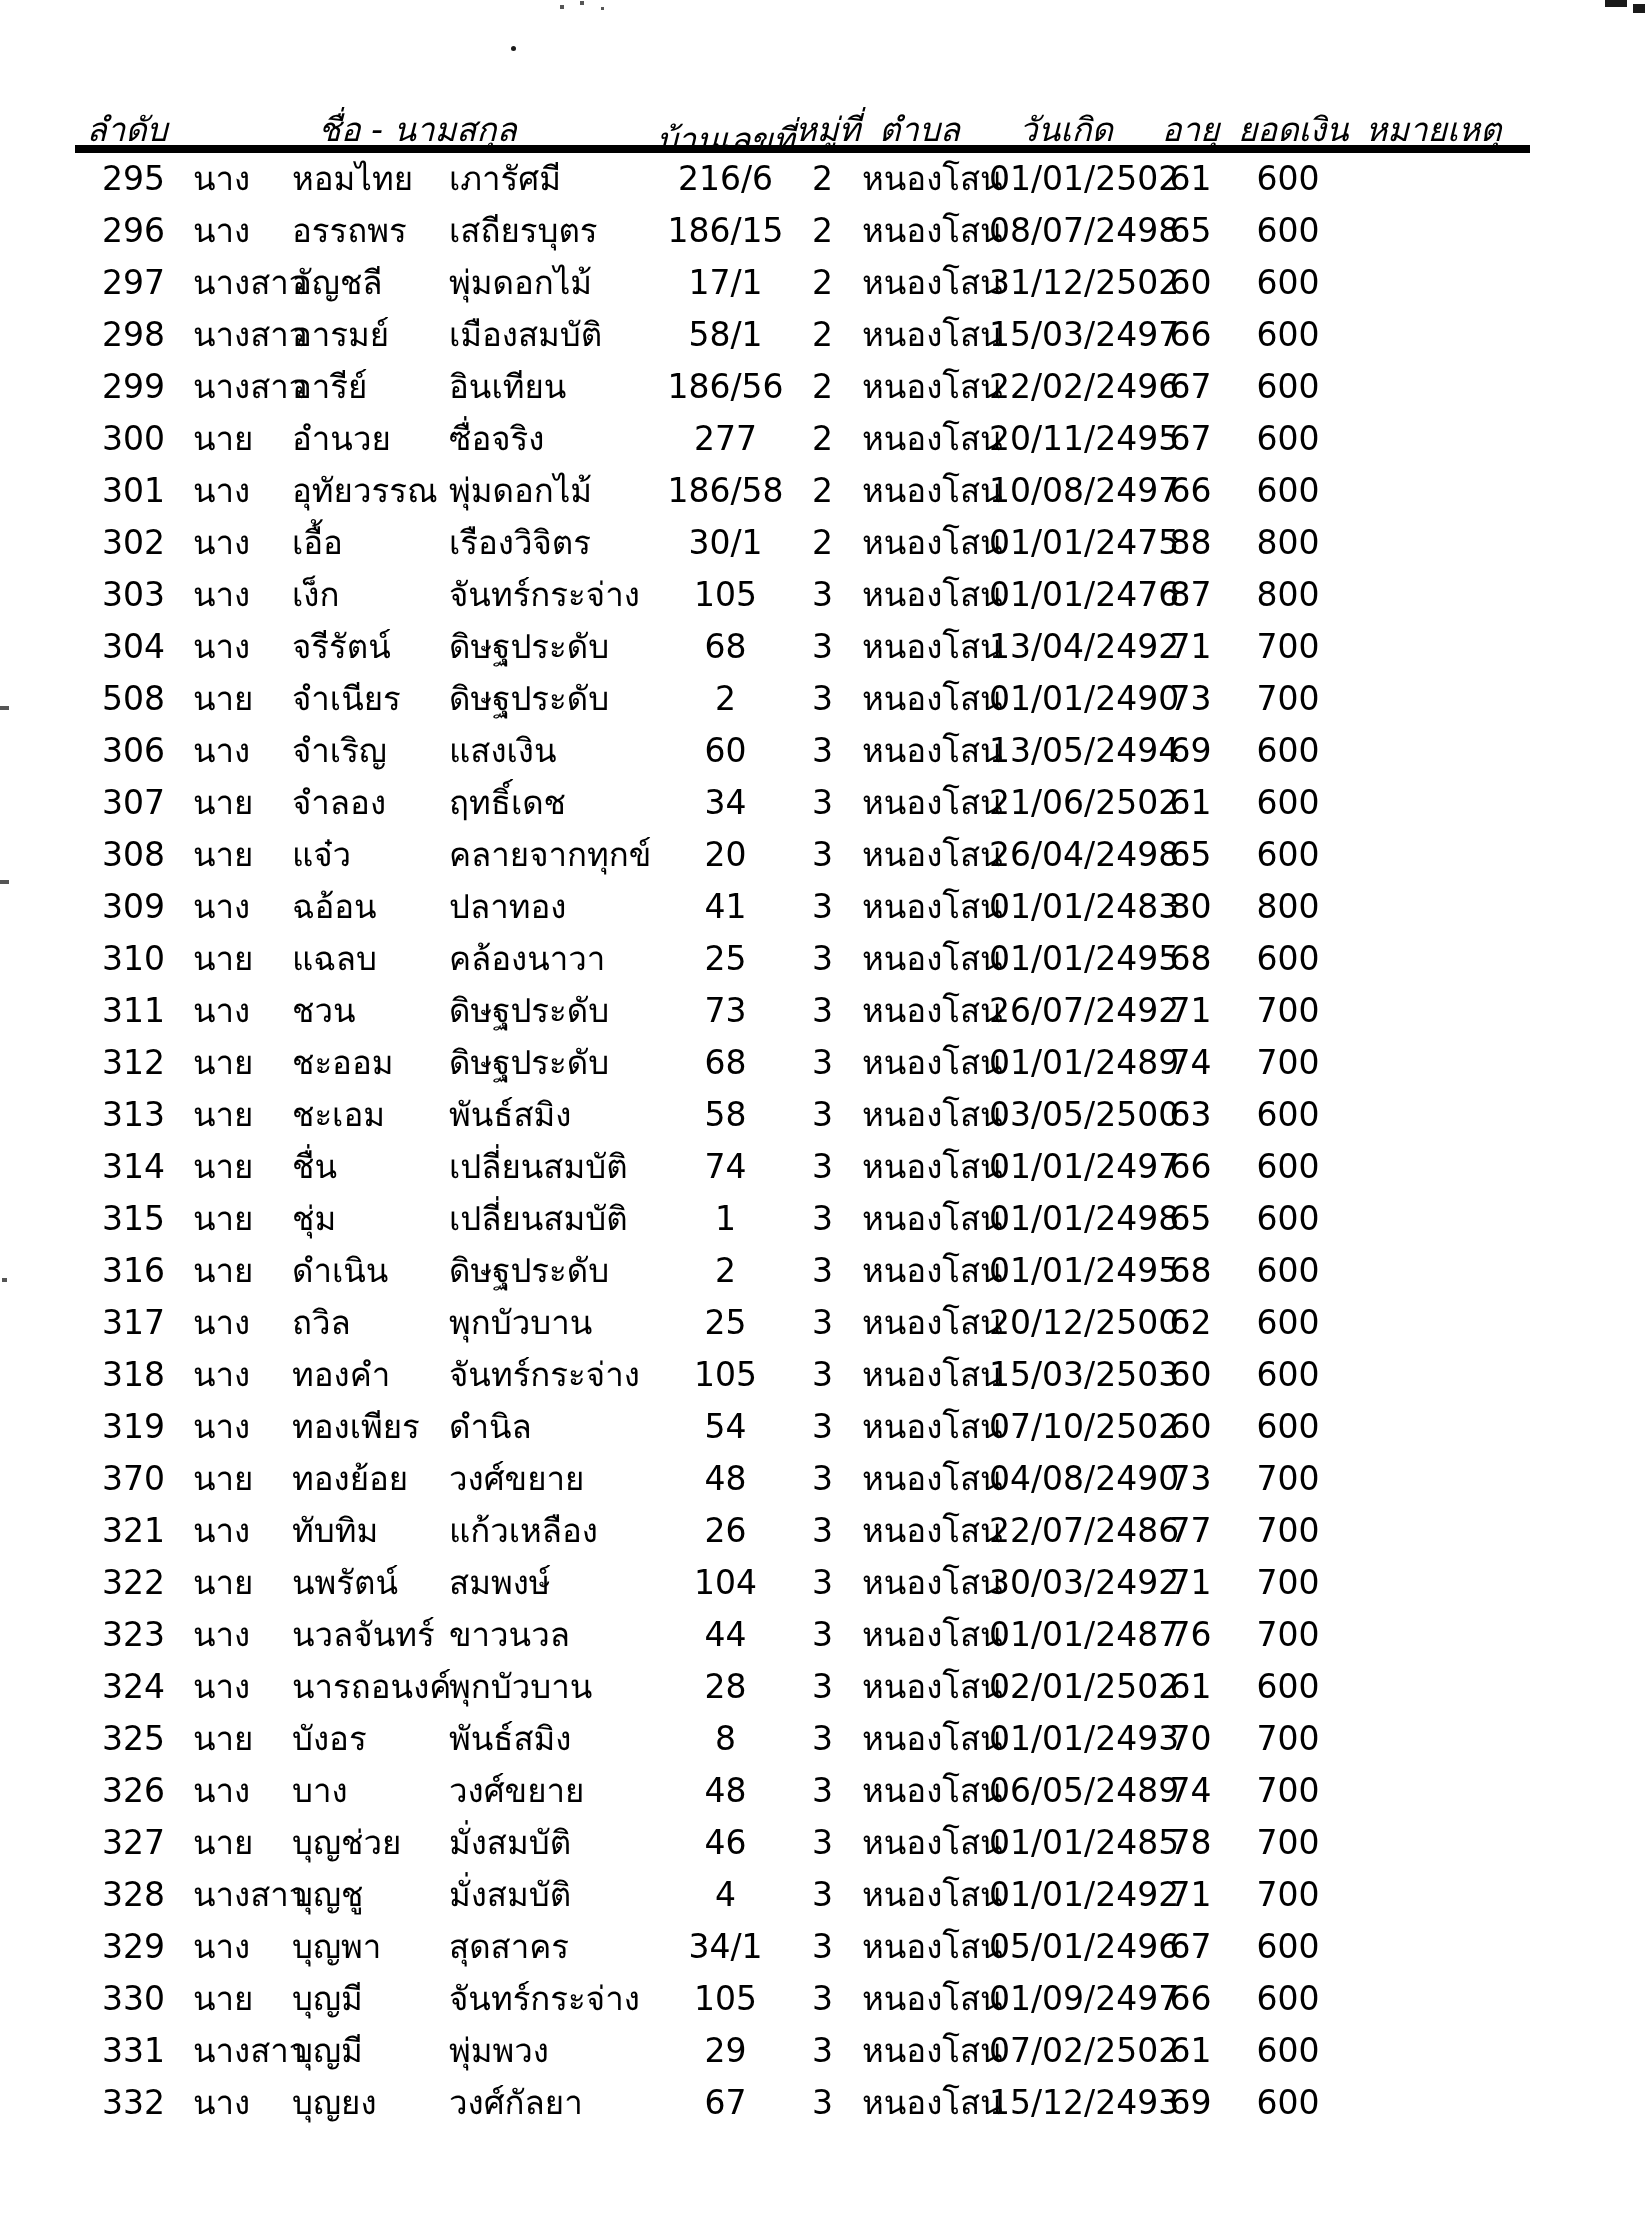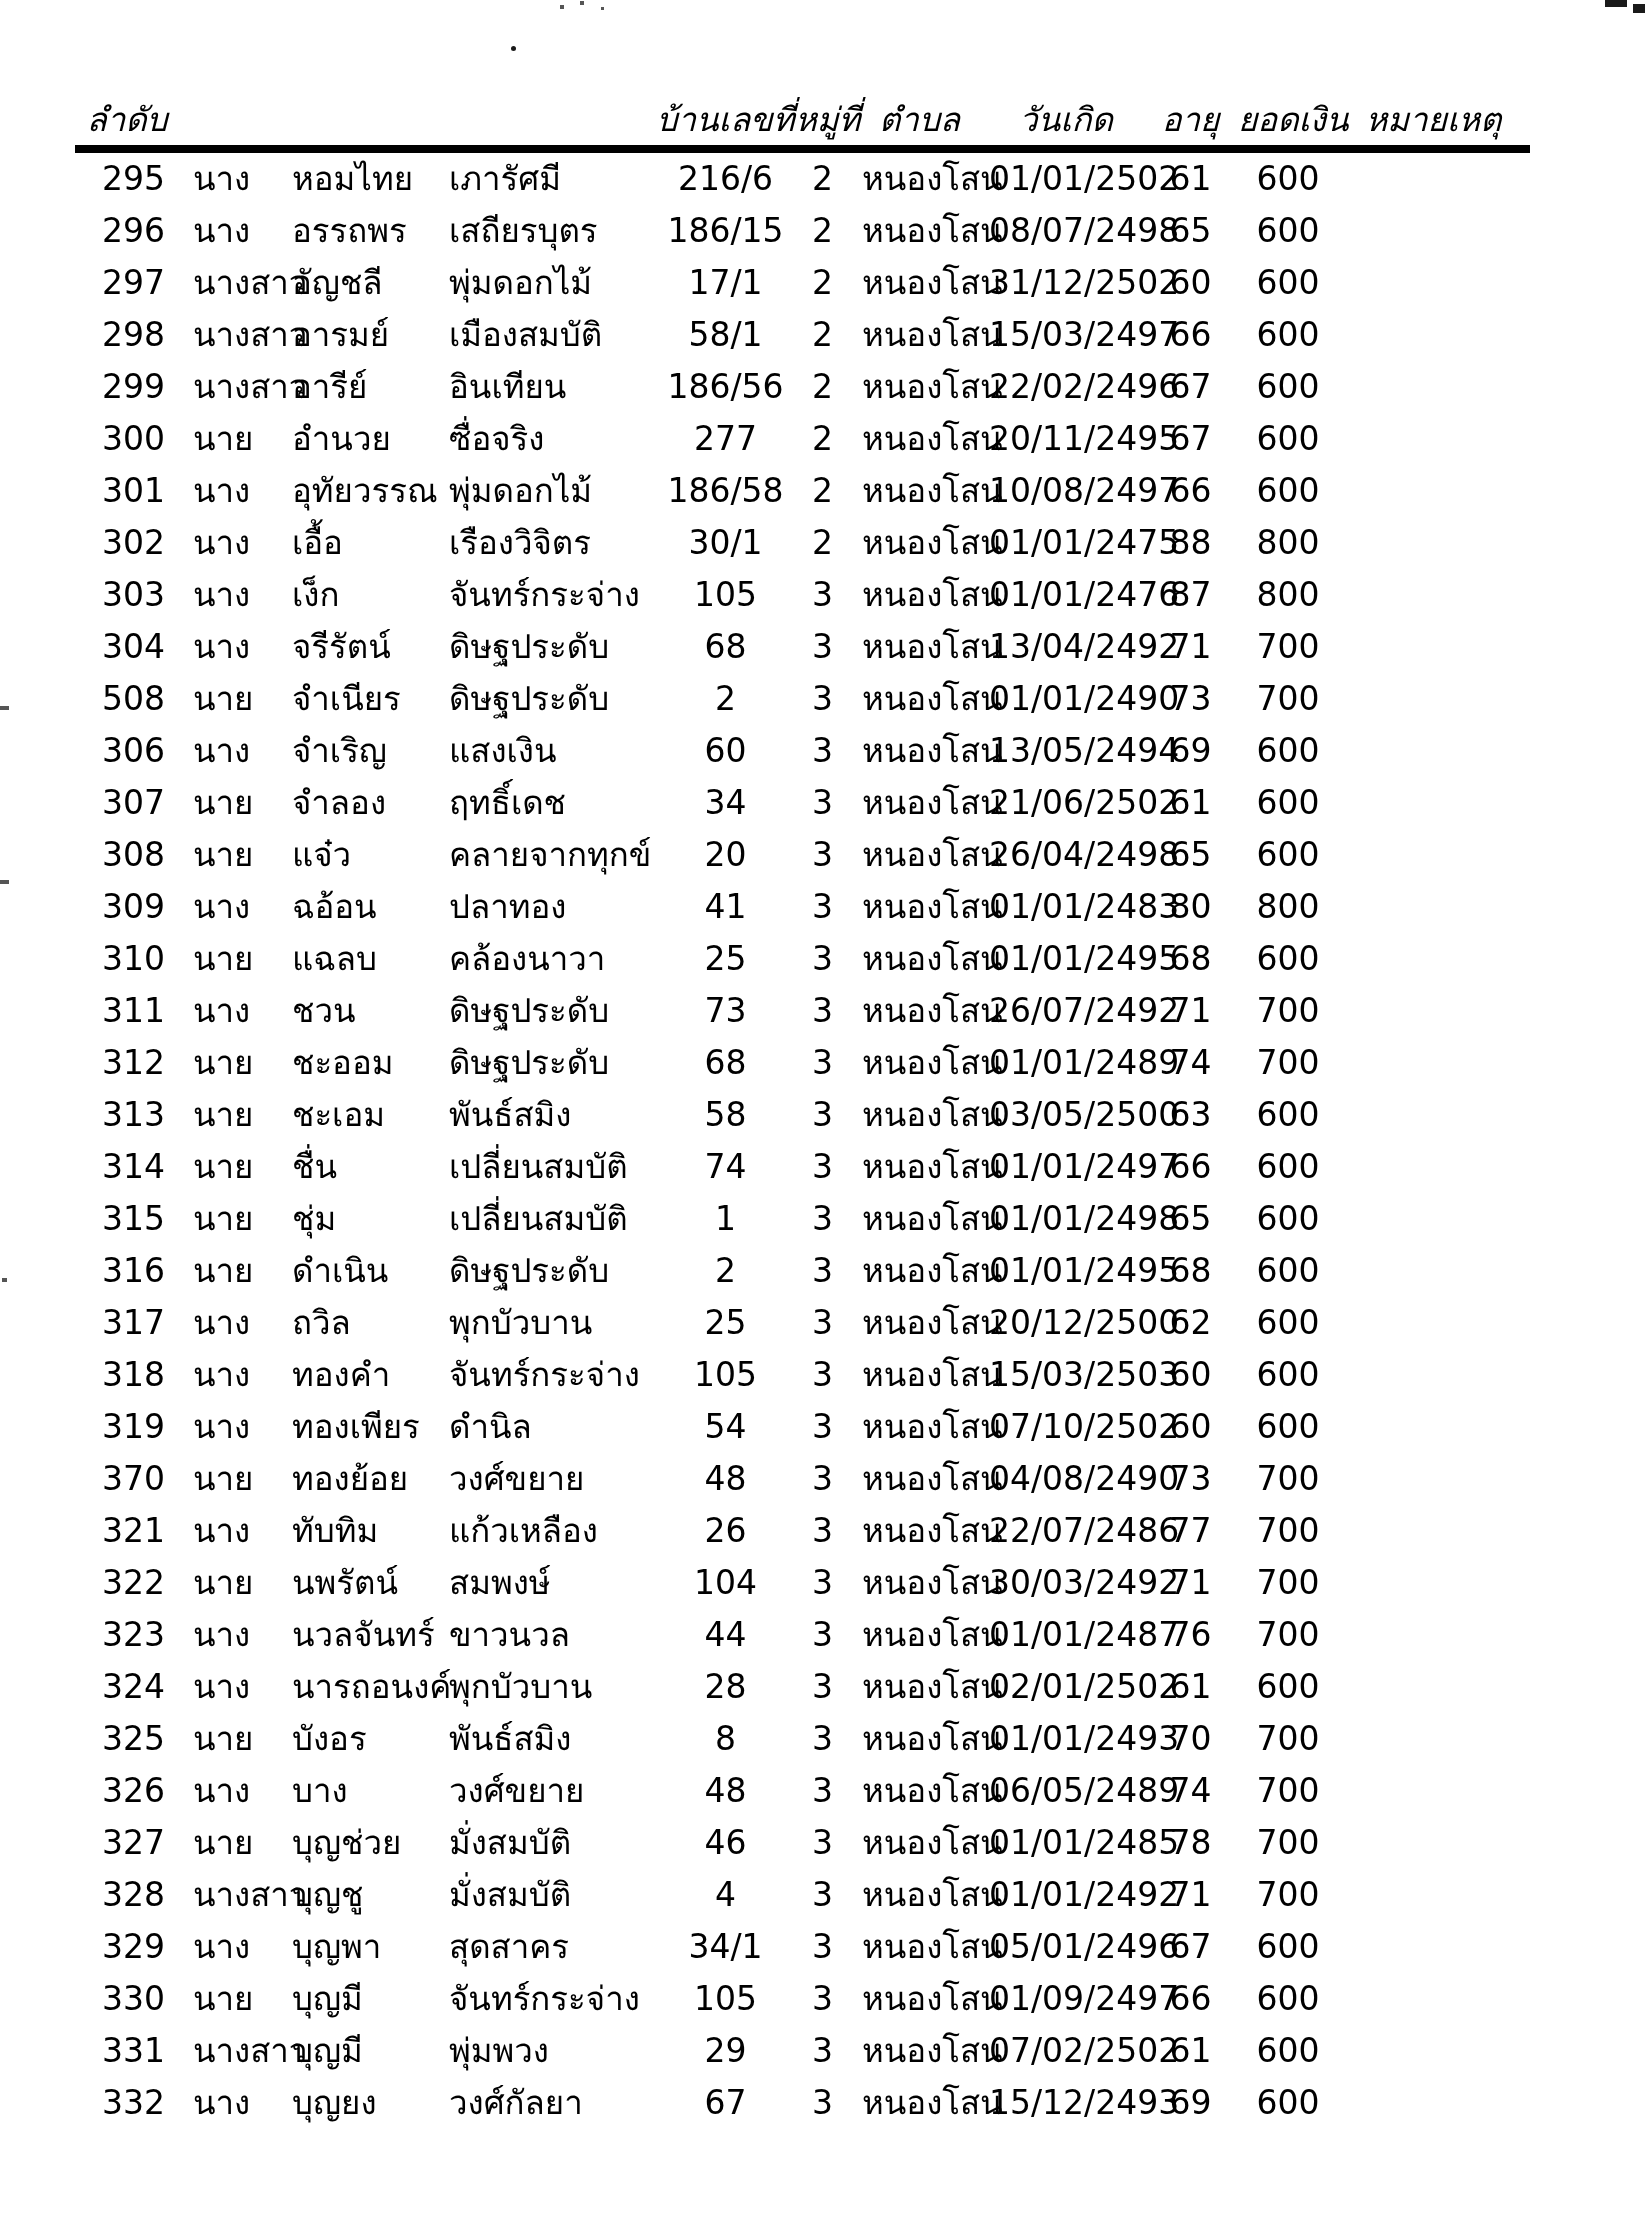--- a/index.html
+++ b/index.html
@@ -32,21 +32,21 @@
   }
   .thead {
     height: 48px;
     font-size: 33px;
     line-height: 48px;
     white-space: nowrap;
   }
   .th { text-align: center; font-style: italic; }
   .th-no      { grid-column: 1; }
   .th-name    { grid-column: 2 / span 3; }
-  .th-house   { grid-column: 5; }
+  .th-house   { grid-column: 5; margin-top: 20px; }
   .th-moo     { grid-column: 6; }
   .th-tambon  { grid-column: 7; }
   .th-dob     { grid-column: 8; }
   .th-age     { grid-column: 9; }
   .th-amount  { grid-column: 10; }
   .th-remark  { grid-column: 11; }
   .header-rule {
     height: 8px;
     background: #000000;
     margin-top: 1px;
@@ -87,20 +87,21 @@
   <div class="artifact" style="left:1605px; top:0; width:22px; height:7px;"></div>
   <div class="artifact" style="left:1633px; top:4px; width:12px; height:9px;"></div>
   <div class="artifact light" style="left:0; top:706px; width:9px; height:4px;"></div>
   <div class="artifact light" style="left:0; top:880px; width:9px; height:4px;"></div>
   <div class="artifact light" style="left:2px; top:1278px; width:5px; height:4px;"></div>
 
   <div class="doc-table">
 
     <div class="grid-row thead">
       <div class="th th-no">ลำดับ</div>
+      <div class="th th-name">ชื่อ - นามสกุล</div>
       <div class="th th-house">บ้านเลขที่</div>
       <div class="th th-moo">หมู่ที่</div>
       <div class="th th-tambon">ตำบล</div>
       <div class="th th-dob">วันเกิด</div>
       <div class="th th-age">อายุ</div>
       <div class="th th-amount">ยอดเงิน</div>
       <div class="th th-remark">หมายเหตุ</div>
     </div>
 
     <div class="header-rule"></div>

